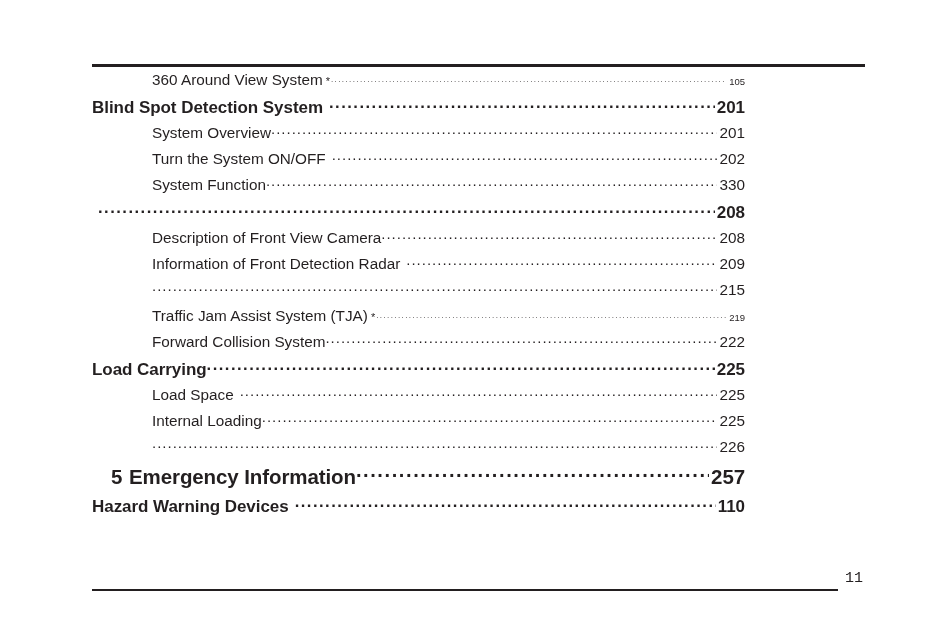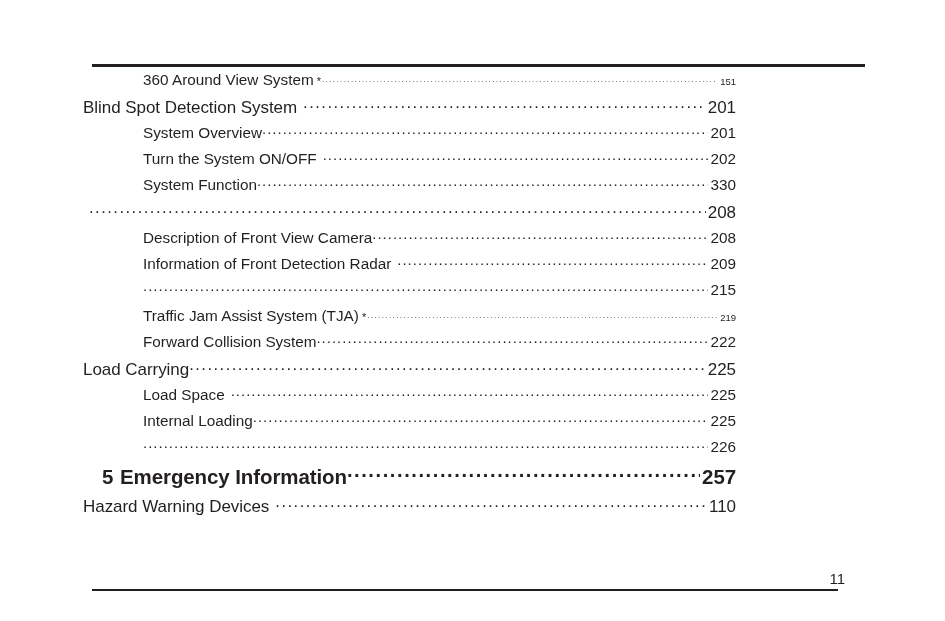--- a/index.html
+++ b/index.html
@@ -36,21 +36,21 @@
     left: 92px;
     top: 589px;
     width: 746px;
     height: 2px;
     background: #231f20;
   }
 
   
   .toc {
     position: absolute;
-    left: 7px;
+    left: 16px;
     top: 70px;
     width: 811px;
   }
 
   .toc-row {
     display: flex;
     align-items: baseline;
     height: 26px;
     padding-right: 82px;
     box-sizing: border-box;
@@ -108,21 +108,21 @@
   .lvl-chapter .toc-leader::after {
     letter-spacing: 1.6px;
     font-size: 20px;
   }
   .lvl-chapter .toc-page { font-size: 20.5px; }
 
   
   .lvl-section {
     padding-left: 76px;
     font-size: 17px;
-    font-weight: normal;
+    font-weight: bold;
     letter-spacing: -0.05px;
     height: 27px;
   }
   .lvl-section .toc-leader::after {
     letter-spacing: 1.5px;
     font-size: 16.5px;
   }
   .lvl-section .toc-page { font-size: 17px; }
 
   
@@ -148,39 +148,40 @@
     font-size: 9.5px;
     padding-left: 3px;
   }
 
   
   .gap-before .toc-leader::after { text-indent: 6px; }
 
   
   .folio {
     position: absolute;
-    right: 100px;
+    right: 82px;
     top: 570px;
     font-size: 15px;
     color: #231f20;
+    font-family: Liberation Mono, monospace;
   }
 </style>
 </head>
 <body>
 
 <div class="page">
 
   <div class="rule-top"></div>
 
   <div class="toc" id="toc-list">
       <div class="toc-row lvl-item opt">
         <span class="toc-label">360 Around View System</span>
         <span class="toc-star">*</span>
         <span class="toc-leader"></span>
-        <span class="toc-page">151</span>
+        <span class="toc-page">105</span>
       </div>
       <div class="toc-row lvl-section gap-before">
         <span class="toc-label">Blind Spot Detection System</span>
         <span class="toc-leader"></span>
         <span class="toc-page">201</span>
       </div>
       <div class="toc-row lvl-item">
         <span class="toc-label">System Overview</span>
         <span class="toc-leader"></span>
         <span class="toc-page">201</span>

